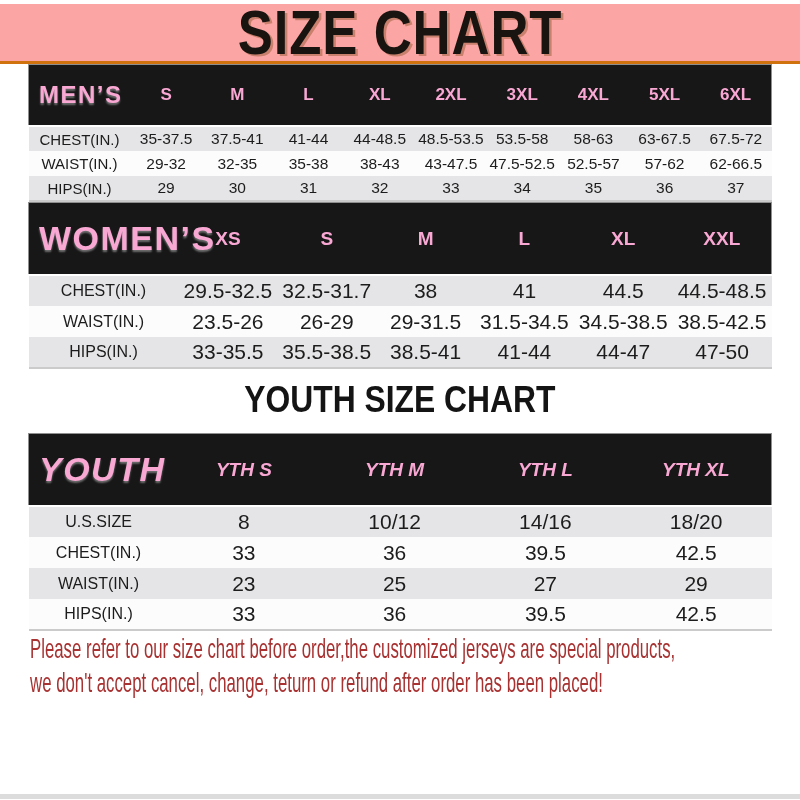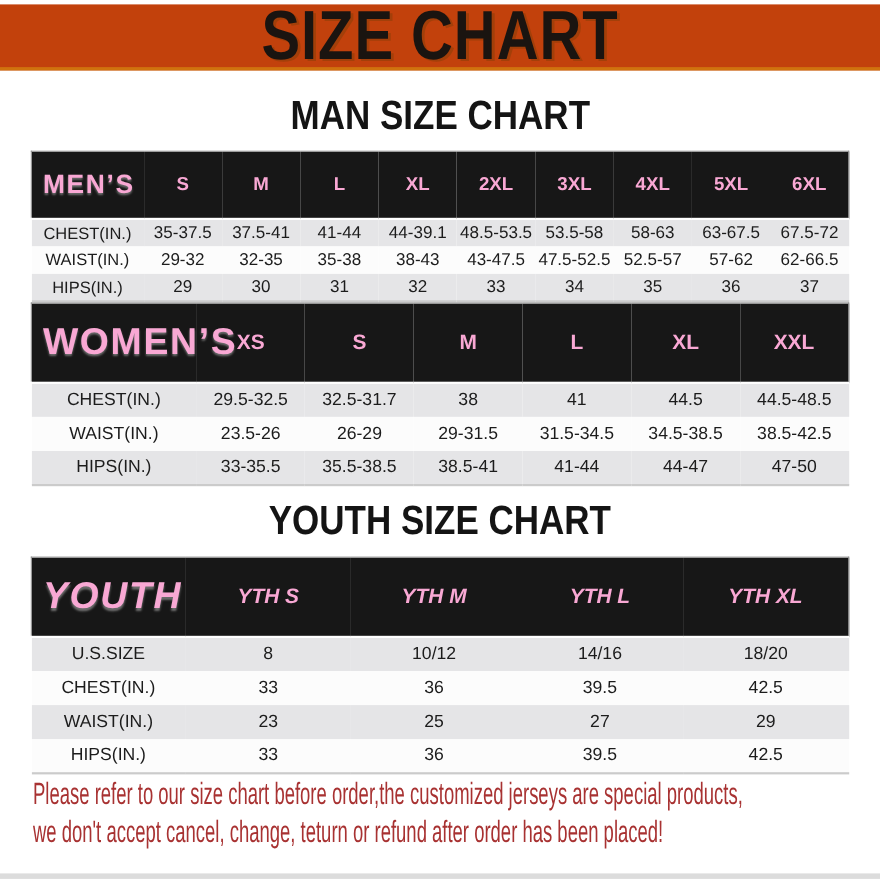--- a/index.html
+++ b/index.html
@@ -93,21 +93,21 @@
   tbody th.row-label, tbody td.size-cell {
     text-align: center;
     font-weight: normal;
     color: #1C1C1C;
     padding: 0;
     white-space: nowrap;
   }
   .s0 tbody th.row-label { font-size: 15px; }
   .s0 tbody td.size-cell { font-size: 15.5px; }
   .s1 tbody th.row-label, .s2 tbody th.row-label { font-size: 16px; }
-  .s1 tbody td.size-cell, .s2 tbody td.size-cell { font-size: 16px; }
+  .s1 tbody td.size-cell, .s2 tbody td.size-cell { font-size: 21px; }
 
   .s0 col.c-label { width: 102px; }
   .s1 col.c-label { width: 150px; }
   .s2 col.c-label { width: 140px; }
 
   
   .disclaimer { margin-top: 1px; margin-left: 30px; }
   .disc-inner {
     color: #A83232;
     font-size: 28px;
@@ -123,27 +123,26 @@
     left: 0; bottom: 1px;
     width: 100%; height: 5px;
     background: #DCDCDC;
   }
 </style>
 </head>
 <body>
 
 <div class="page">
 
-  <header class="banner" style="background: #c2410c;">
+  <header class="banner" style="background: #fca5a5;">
     <span class="banner-title">SIZE CHART</span>
   </header>
 
   <main id="sections">
       <section class="chart-section s0">
-        <h2 class="section-heading"><span class="h2-inner">MAN SIZE CHART</span></h2>
         <table class="size-table">
           <colgroup>
             <col class="c-label">
             <col>
             <col>
             <col>
             <col>
             <col>
             <col>
             <col>
@@ -163,21 +162,21 @@
               <th class="size-col">5XL</th>
               <th class="size-col">6XL</th>
             </tr>
           </thead>
           <tbody>
             <tr>
               <th class="row-label">CHEST(IN.)</th>
               <td class="size-cell">35-37.5</td>
               <td class="size-cell">37.5-41</td>
               <td class="size-cell">41-44</td>
-              <td class="size-cell">44-39.1</td>
+              <td class="size-cell">44-48.5</td>
               <td class="size-cell">48.5-53.5</td>
               <td class="size-cell">53.5-58</td>
               <td class="size-cell">58-63</td>
               <td class="size-cell">63-67.5</td>
               <td class="size-cell">67.5-72</td>
             </tr>
             <tr>
               <th class="row-label">WAIST(IN.)</th>
               <td class="size-cell">29-32</td>
               <td class="size-cell">32-35</td>

